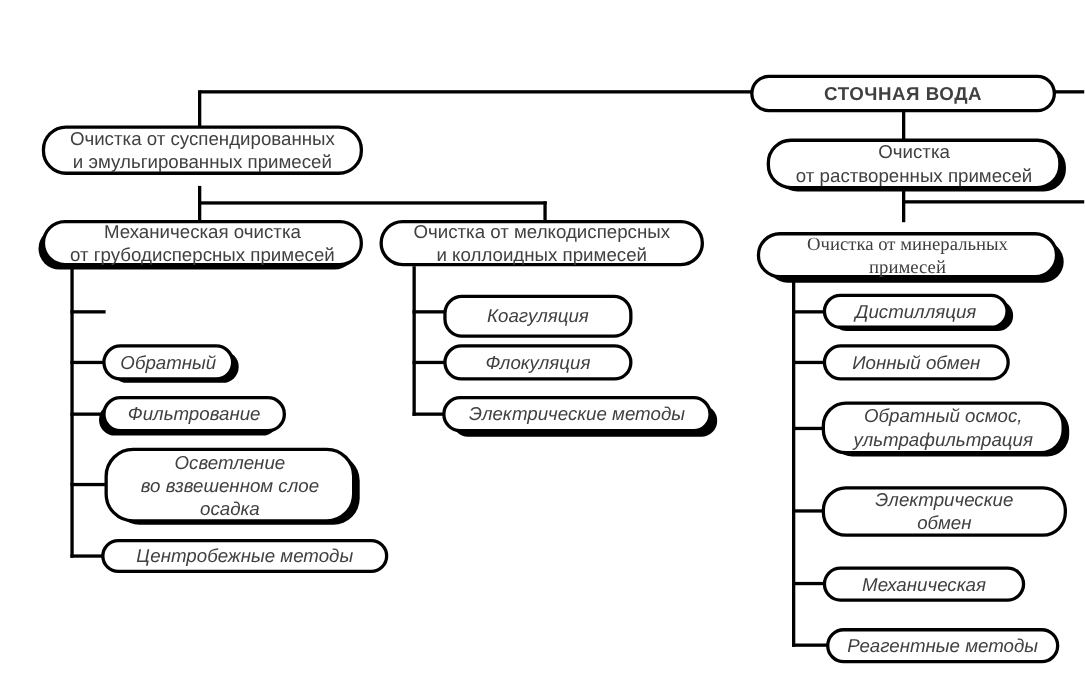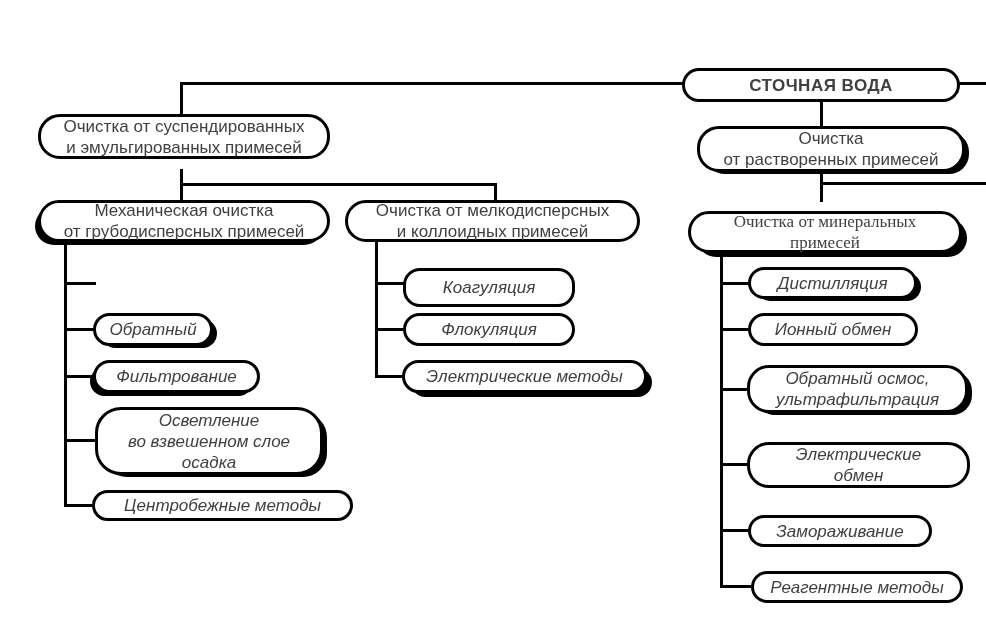--- a/index.html
+++ b/index.html
@@ -116,17 +116,17 @@
   <div class="node leaf sh-r" style="left:748px;top:267px;width:169px;height:32px;">Дистилляция</div>
 
   <div class="node leaf" style="left:748px;top:313px;width:170px;height:33px;">Ионный обмен</div>
 
   <div class="node leaf sh-r" style="left:747px;top:365px;width:221px;height:48px;border-radius:22px;">Обратный осмос,
 ультрафильтрация</div>
 
   <div class="node leaf" style="left:747px;top:442px;width:223px;height:46px;border-radius:22px;">Электрические
 обмен</div>
 
-  <div class="node leaf" style="left:748px;top:515px;width:184px;height:32px;">Замораживание</div>
+  <div class="node leaf" style="left:748px;top:515px;width:184px;height:32px;">Механическая</div>
 
   <div class="node leaf" style="left:751px;top:571px;width:212px;height:32px;">Реагентные методы</div>
 
 </div>
 
 </body></html>

